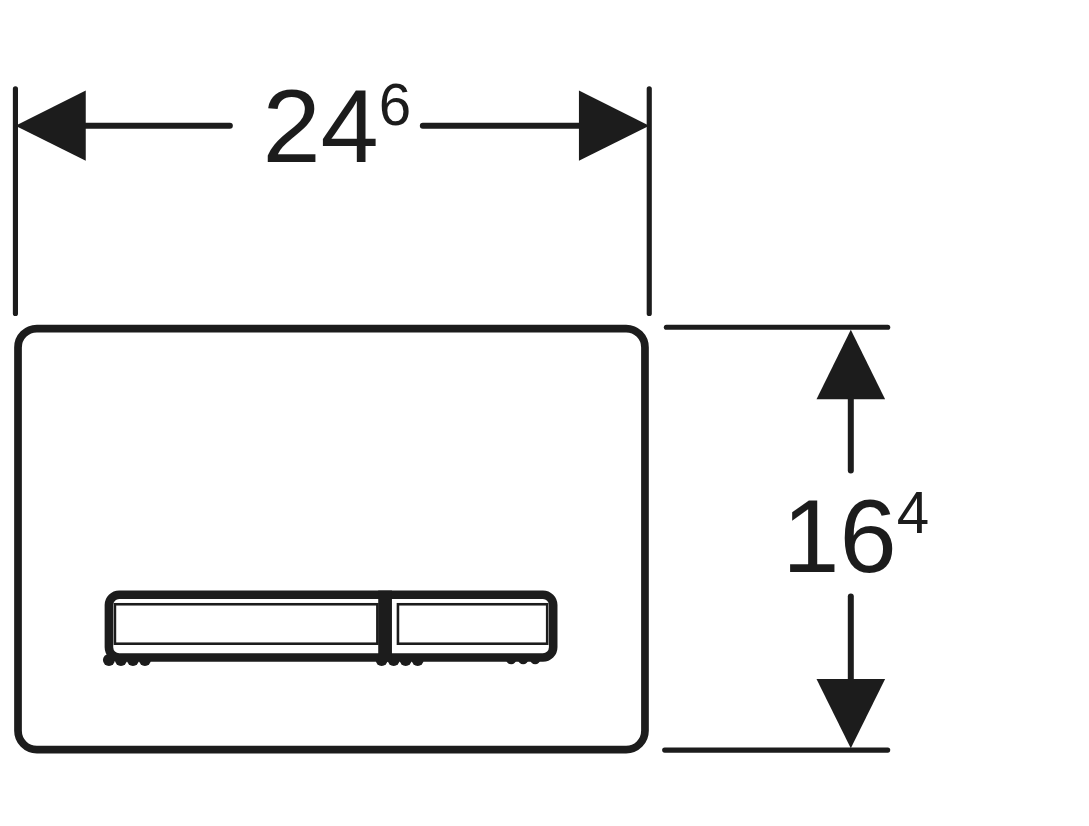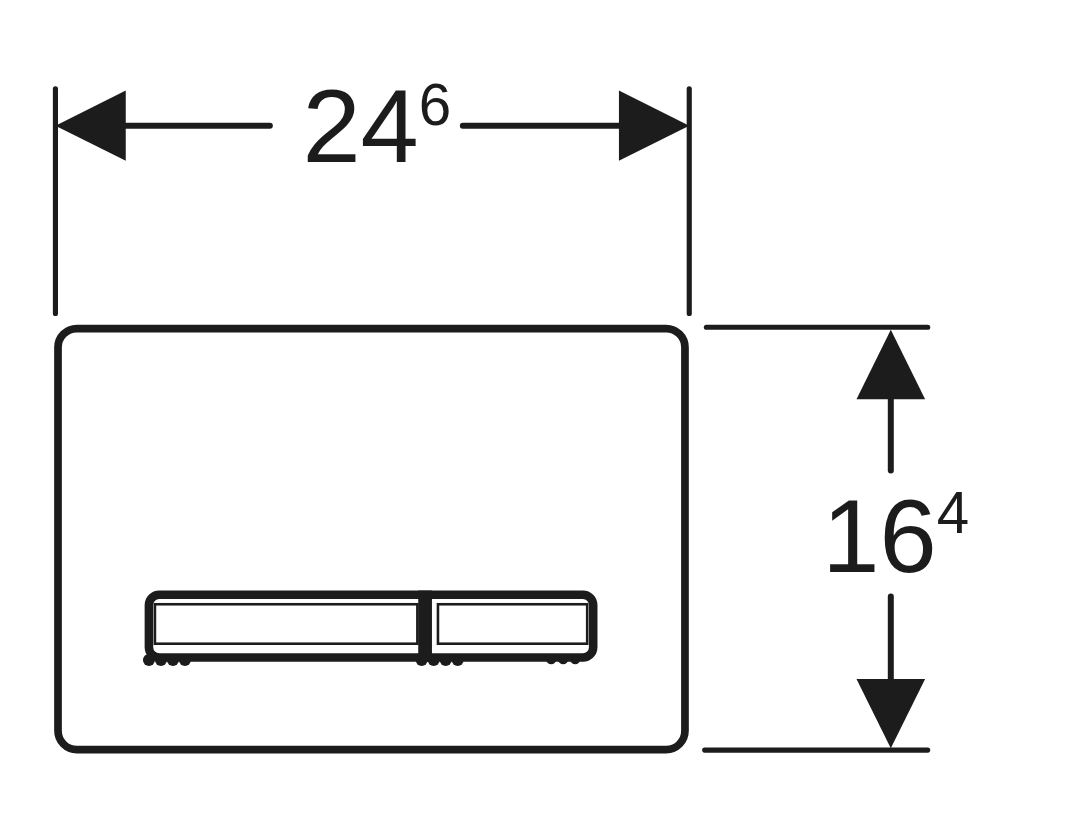--- a/index.html
+++ b/index.html
@@ -4,21 +4,20 @@
 <style>
   :root { --ink: #1c1c1c; --bg: #ffffff; }
   * { margin: 0; padding: 0; box-sizing: border-box; }
   html, body { background: var(--bg); }
   .canvas {
     position: relative;
     width: 934px;
     height: 826px;
     background: var(--bg);
     overflow: hidden;
-    margin-left: 40px;
   }
   svg.drawing { position: absolute; left: 0; top: 0; width: 100%; height: 100%; }
   .ink-line { stroke: var(--ink); fill: none; }
   .ink-fill { fill: var(--ink); stroke: none; }
   .outline { stroke: var(--ink); fill: var(--bg); }
   .dim-text {
     fill: var(--ink);
     font-family: "Liberation Sans", "DejaVu Sans", sans-serif;
     font-weight: 400;
   }

